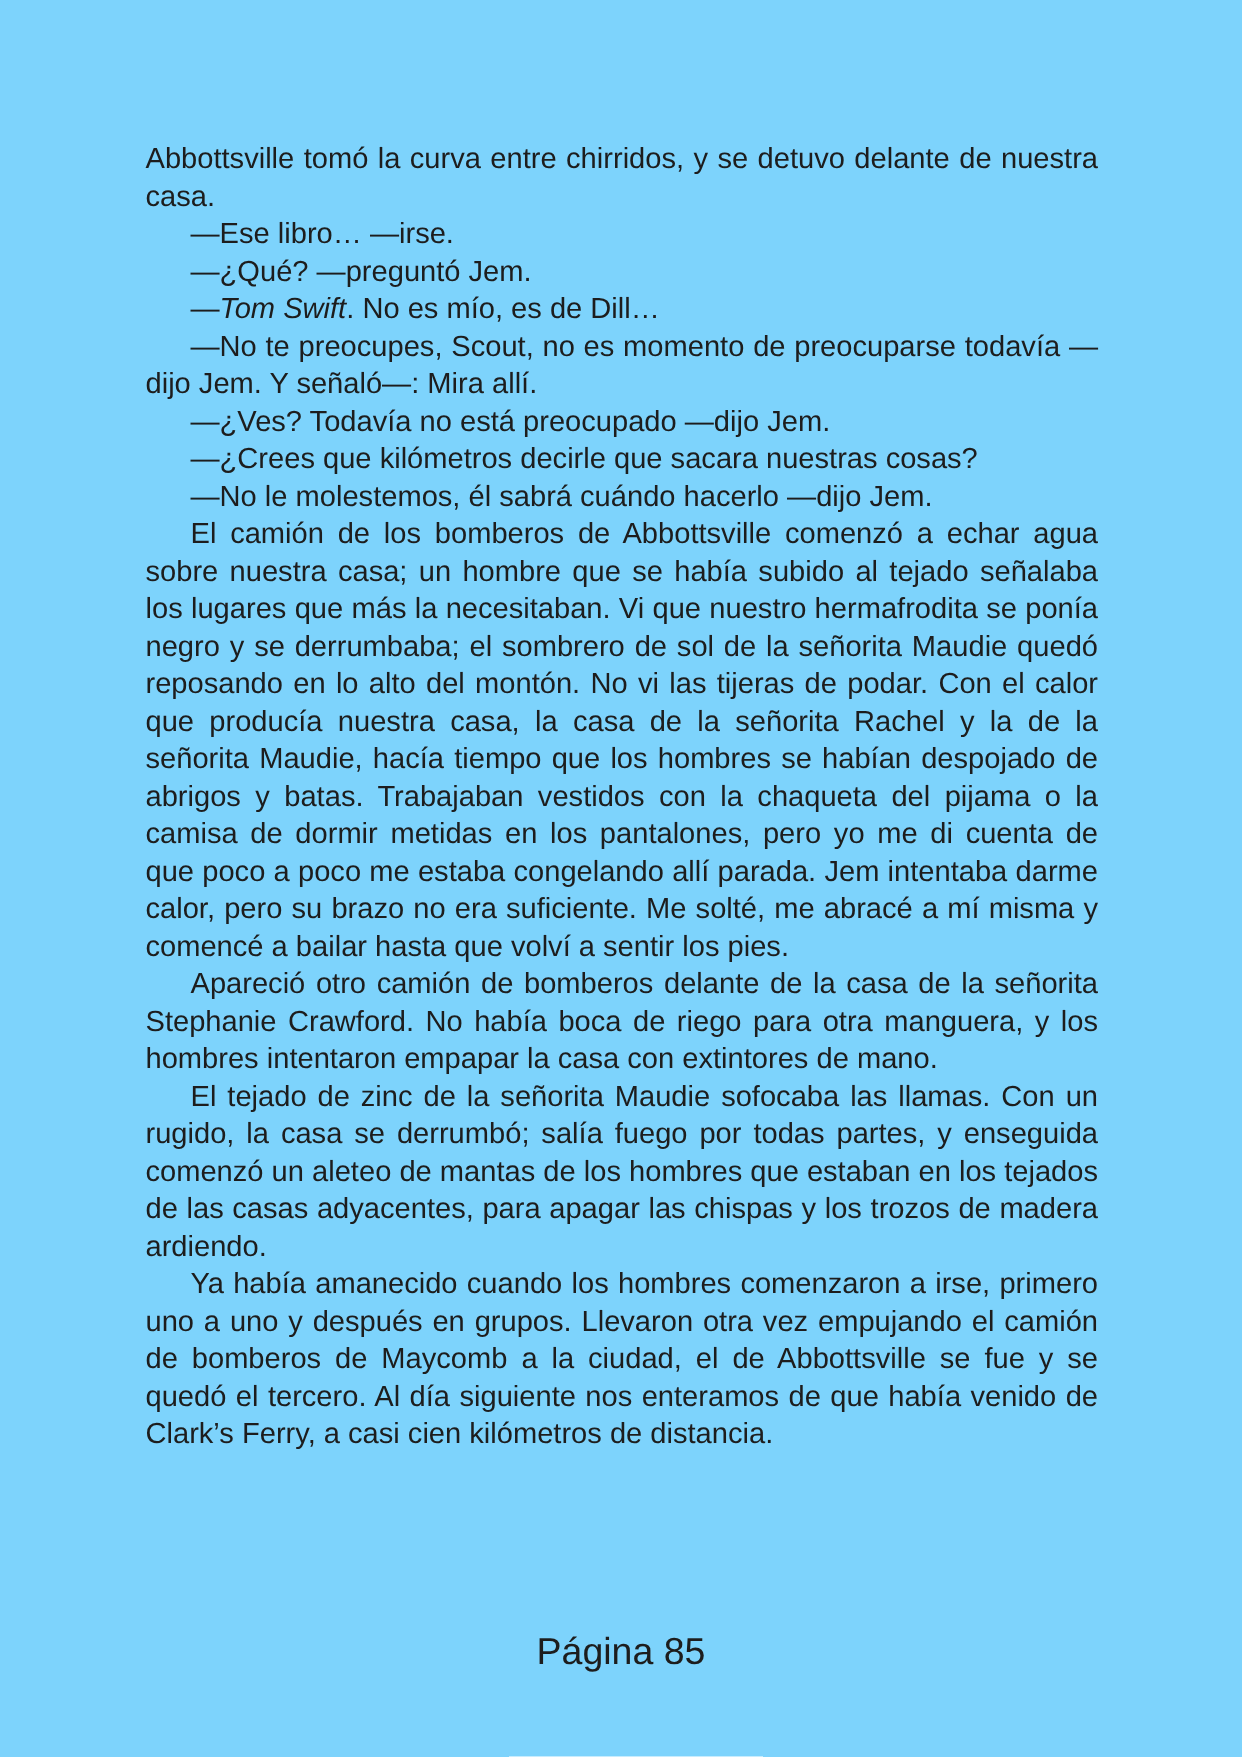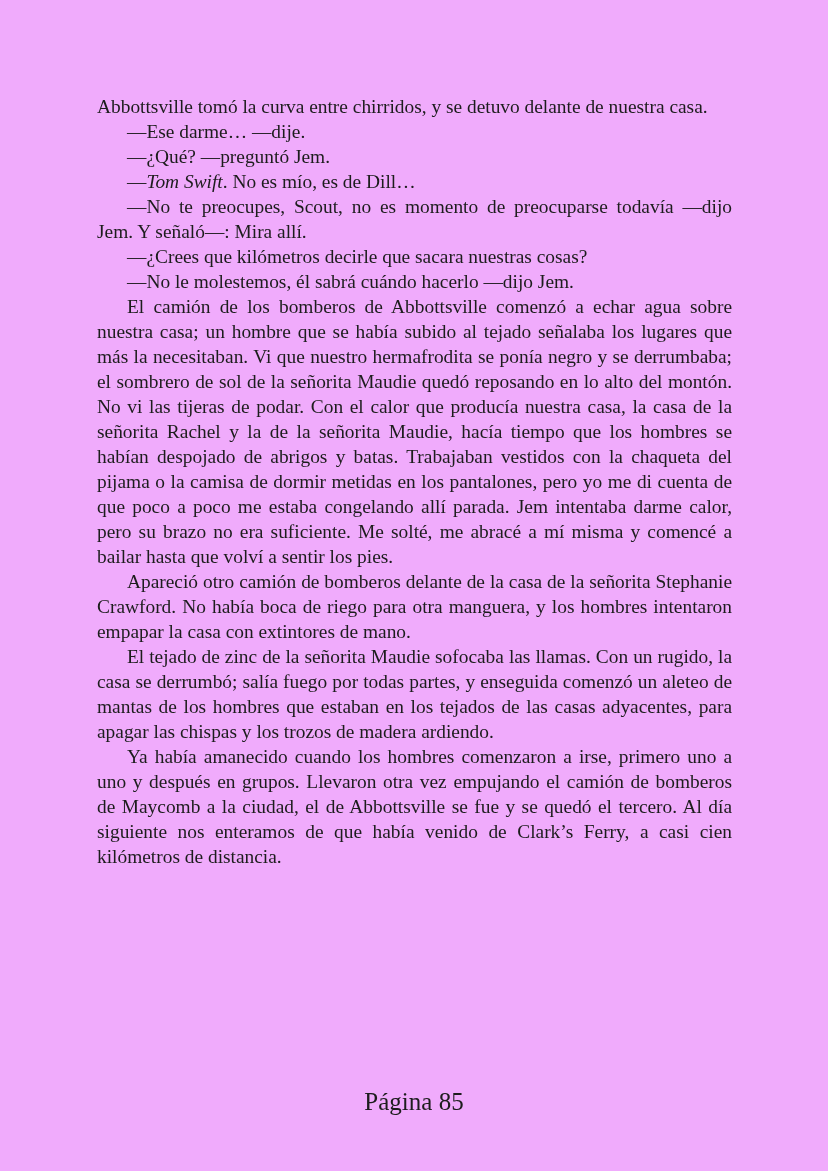--- a/index.html
+++ b/index.html
@@ -4,22 +4,22 @@
 <style>
   html, body {
     margin: 0;
     padding: 0;
     background: #ffffff;
   }
   .book-page {
     position: relative;
     width: 828px;
     height: 1171px;
-    background: #f0abfc;
-    font-family: Liberation Serif, serif;
+    background: #7dd3fc;
+    font-family: Liberation Sans, sans-serif;
     color: #1d1d1d;
     overflow: hidden;
   }
   .text-block {
     position: absolute;
     left: 97px;
     top: 94px;
     width: 635px;
     font-size: 19.4px;
     line-height: 25px;
@@ -46,24 +46,25 @@
     line-height: 25px;
     color: #1d1d1d;
   }
 </style>
 </head>
 <body>
 
 <div class="book-page">
   <div class="text-block">
       <p class="para"><span>Abbottsville tomó la curva entre chirridos, y se detuvo delante de nuestra casa.</span></p>
-      <p class="para indent"><span>—Ese darme… —dije.</span></p>
+      <p class="para indent"><span>—Ese libro… —irse.</span></p>
       <p class="para indent"><span>—¿Qué? —preguntó Jem.</span></p>
       <p class="para indent"><span>—</span><em>Tom Swift</em><span>. No es mío, es de Dill…</span></p>
       <p class="para indent"><span>—No te preocupes, Scout, no es momento de preocuparse todavía —dijo Jem. Y señaló—: Mira allí.</span></p>
+      <p class="para indent"><span>—¿Ves? Todavía no está preocupado —dijo Jem.</span></p>
       <p class="para indent"><span>—¿Crees que kilómetros decirle que sacara nuestras cosas?</span></p>
       <p class="para indent"><span>—No le molestemos, él sabrá cuándo hacerlo —dijo Jem.</span></p>
       <p class="para indent"><span>El camión de los bomberos de Abbottsville comenzó a echar agua sobre nuestra casa; un hombre que se había subido al tejado señalaba los lugares que más la necesitaban. Vi que nuestro hermafrodita se ponía negro y se derrumbaba; el sombrero de sol de la señorita Maudie quedó reposando en lo alto del montón. No vi las tijeras de podar. Con el calor que producía nuestra casa, la casa de la señorita Rachel y la de la señorita Maudie, hacía tiempo que los hombres se habían despojado de abrigos y batas. Trabajaban vestidos con la chaqueta del pijama o la camisa de dormir metidas en los pantalones, pero yo me di cuenta de que poco a poco me estaba congelando allí parada. Jem intentaba darme calor, pero su brazo no era suficiente. Me solté, me abracé a mí misma y comencé a bailar hasta que volví a sentir los pies.</span></p>
       <p class="para indent"><span>Apareció otro camión de bomberos delante de la casa de la señorita Stephanie Crawford. No había boca de riego para otra manguera, y los hombres intentaron empapar la casa con extintores de mano.</span></p>
       <p class="para indent"><span>El tejado de zinc de la señorita Maudie sofocaba las llamas. Con un rugido, la casa se derrumbó; salía fuego por todas partes, y enseguida comenzó un aleteo de mantas de los hombres que estaban en los tejados de las casas adyacentes, para apagar las chispas y los trozos de madera ardiendo.</span></p>
       <p class="para indent"><span>Ya había amanecido cuando los hombres comenzaron a irse, primero uno a uno y después en grupos. Llevaron otra vez empujando el camión de bomberos de Maycomb a la ciudad, el de Abbottsville se fue y se quedó el tercero. Al día siguiente nos enteramos de que había venido de Clark’s Ferry, a casi cien kilómetros de distancia.</span></p>
     </div>
   <div class="page-footer">
     <span>Página 85</span>
   </div>

